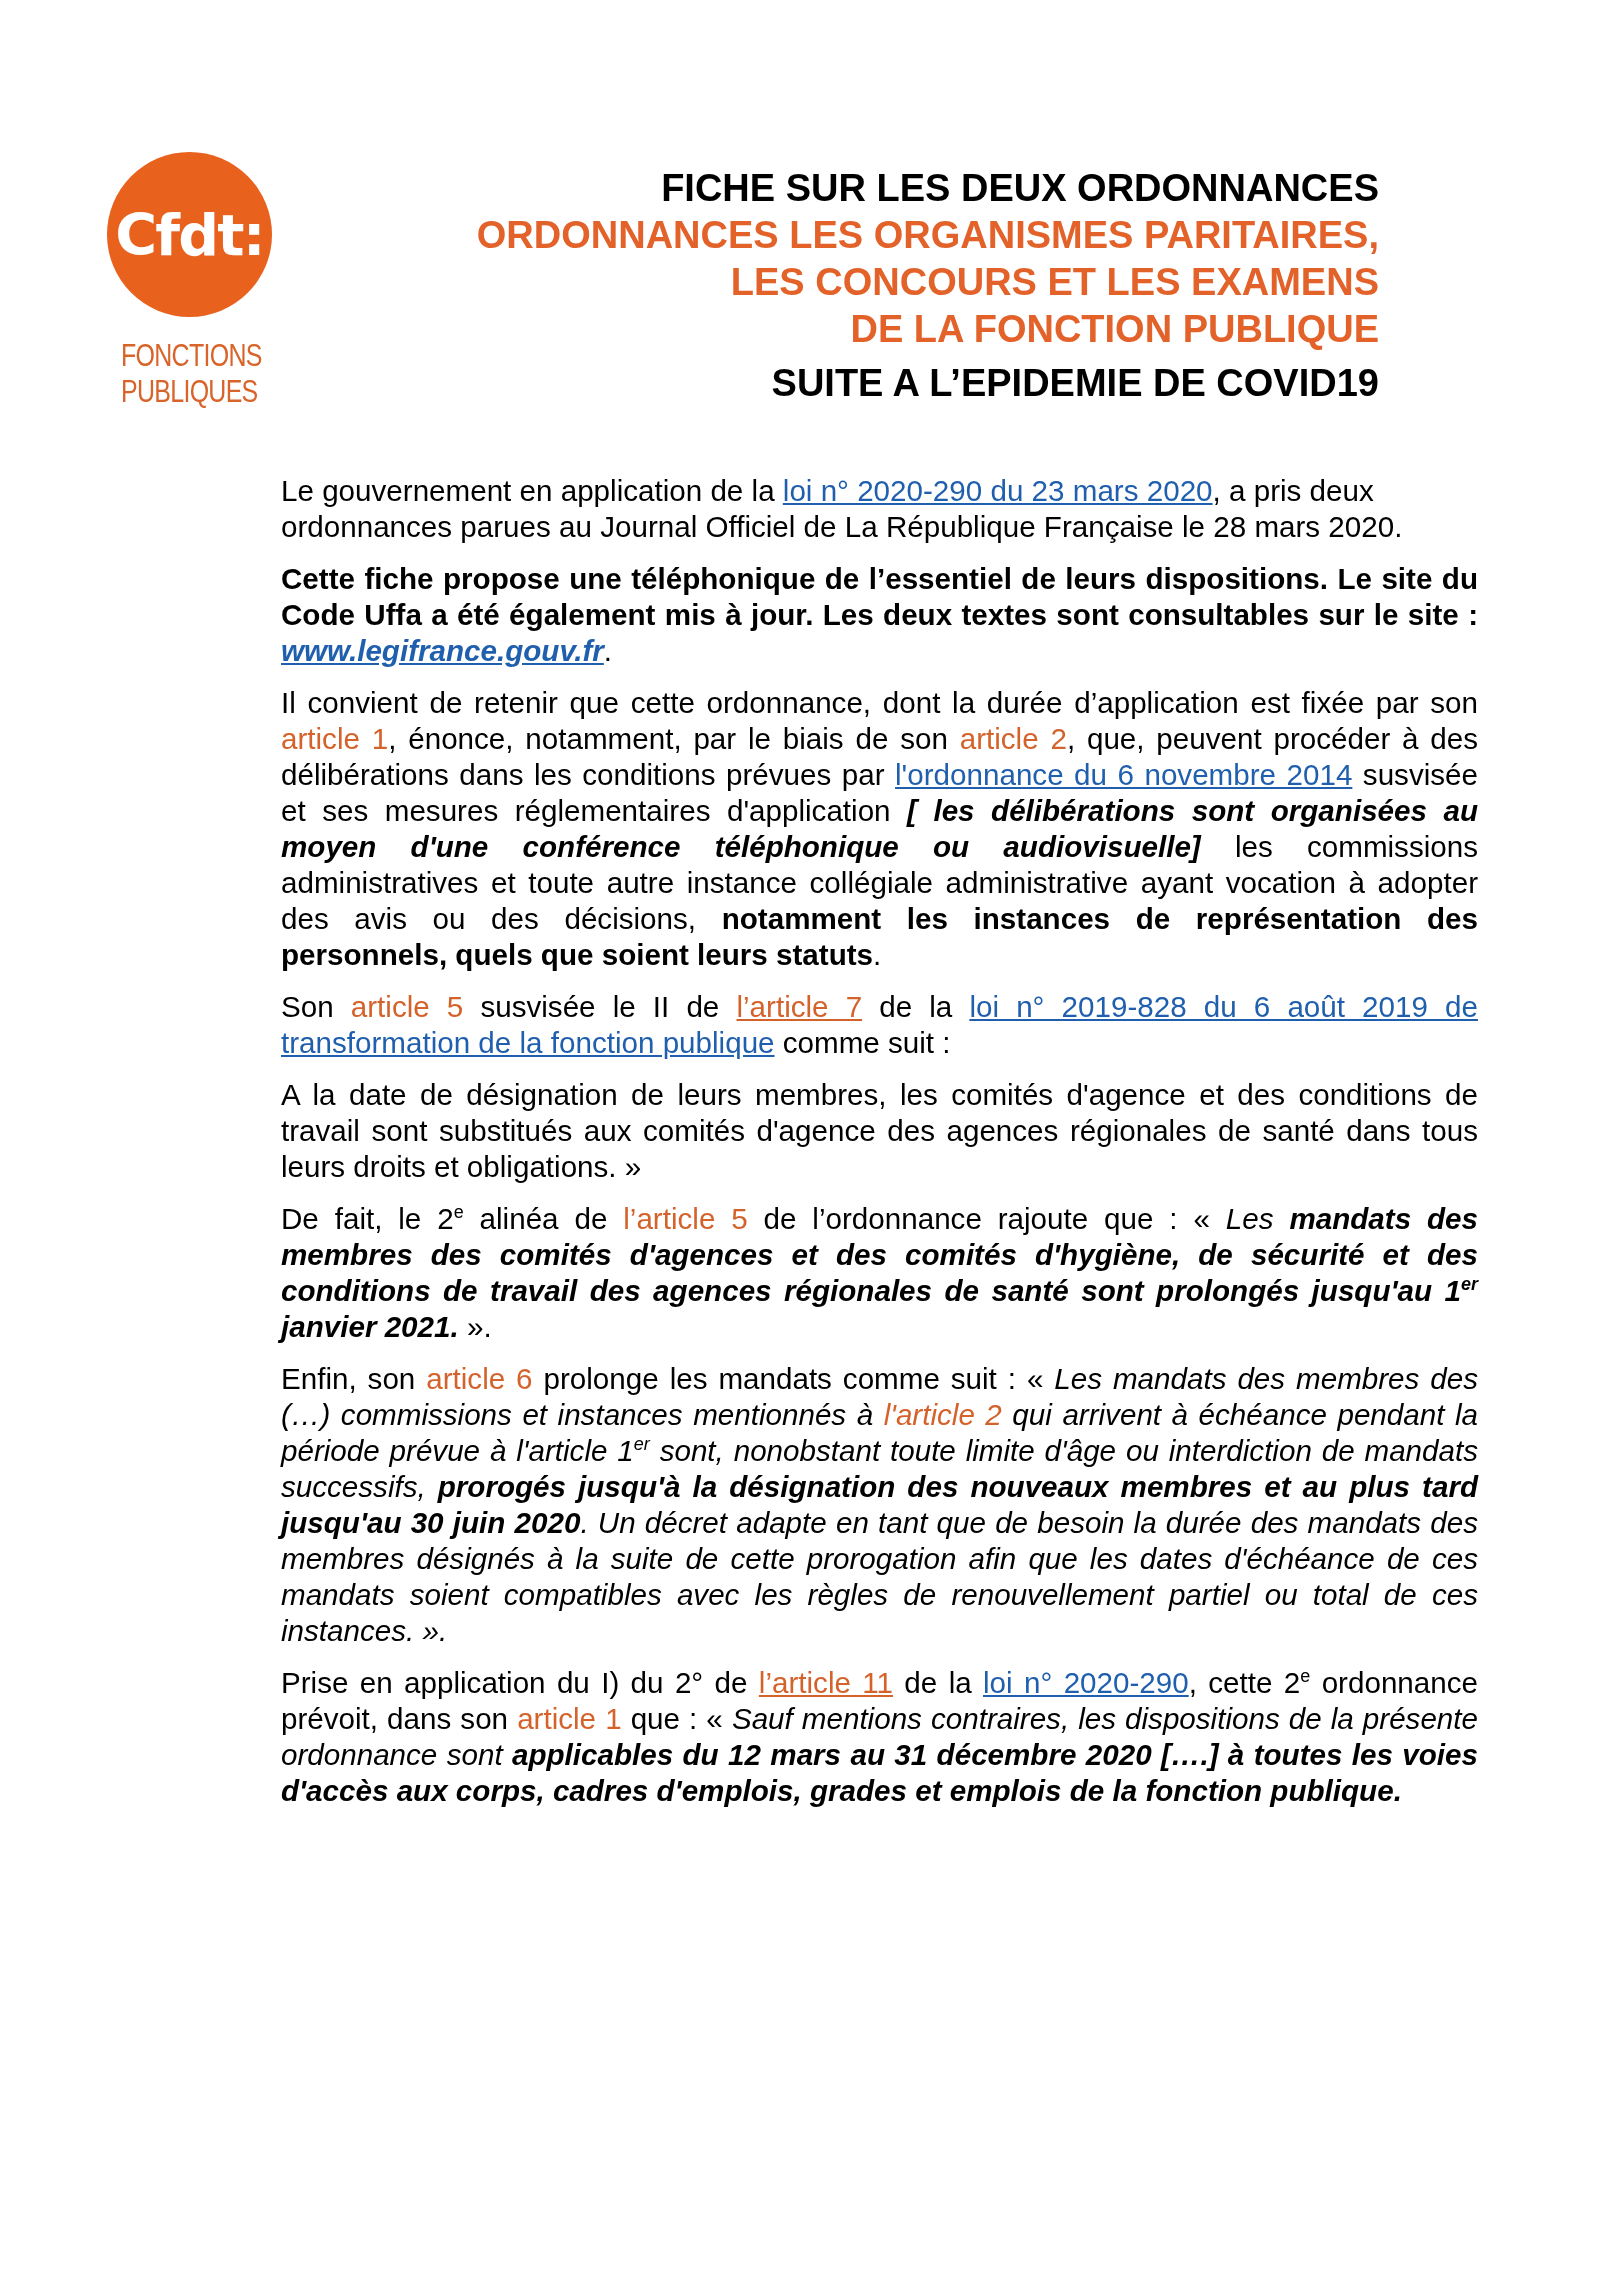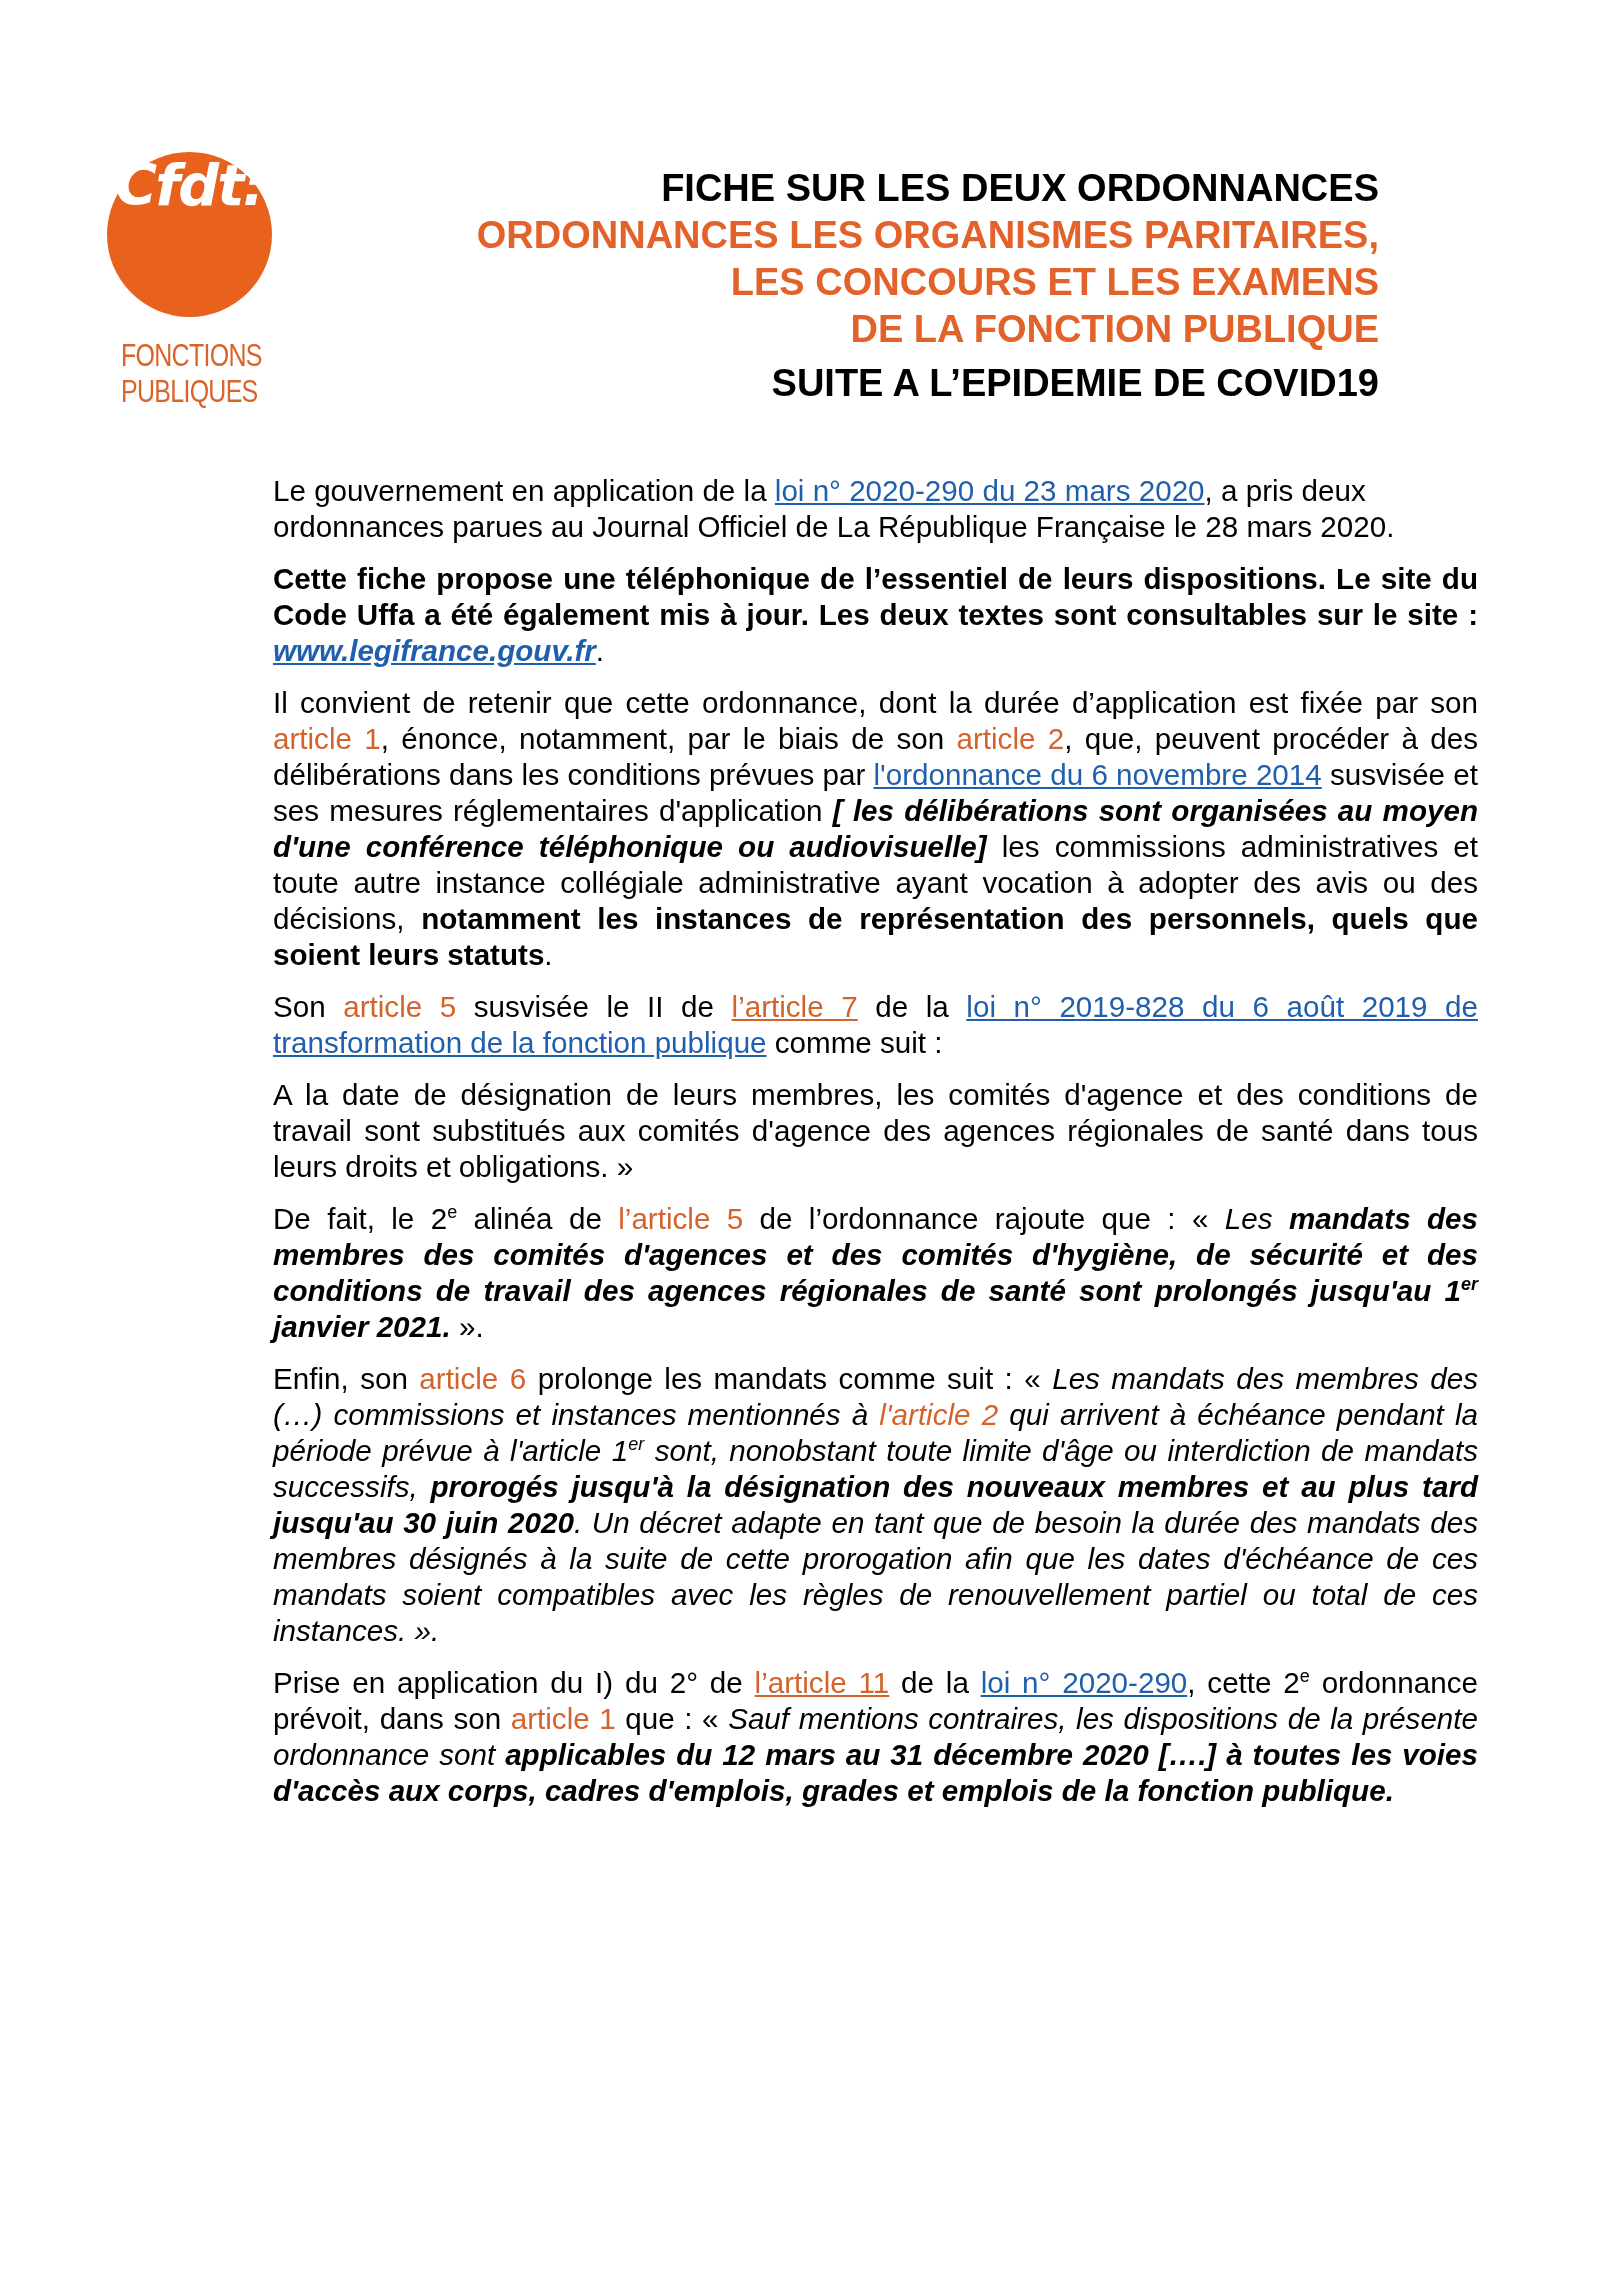--- a/index.html
+++ b/index.html
@@ -1,33 +1,33 @@
 <!DOCTYPE html>
 <html style="font-size:14.3px"><head>
 <meta charset="utf-8">
 <style>
   html, body { margin:0; padding:0; background:#fff; }
   body { width:1623px; height:2294px; position:relative; overflow:hidden;
          font-family:"Liberation Sans", sans-serif; color:#000; }
   .logo { position:absolute; left:107px; top:152px; width:179px; }
   .logo-circle { width:165px; height:165px; border-radius:50%; background:#E8621E;
-                 display:flex; align-items:flex-start; justify-content:center;font-style:italic; }
+                 display:flex; align-items:center; justify-content:center; }
   .logo-circle span { color:#fff; font-weight:bold; font-size:57px; letter-spacing:-1.8px;
                  font-family:"DejaVu Sans", sans-serif; }
   .logo-sub { color:#D8642A; font-family:"Liberation Sans", sans-serif; font-size:32px;
               line-height:36px; margin-top:19.7px; margin-left:14.3px; transform:scaleX(0.78);
               transform-origin:left; font-weight:normal; letter-spacing:-0.9px; }
   .title { position:absolute; left:394px; top:165px; width:985px; text-align:right;
            font-weight:bold; font-size:38px; line-height:47px; }
   .title .black { color:#000; }
   .title .orange { color:#E2622A; }
   .title .l5 { margin-top:7.2px; }
   .content { position:absolute; left:273px; top:473px; width:1205px; font-size:29.6px;
              line-height:36px; }
-  .content p { margin:0 0 16px 0; text-align:justify; }
+  .content p { margin:0 0 16px 8px; text-align:justify; }
   .content p.first-intro { text-align:left; }
   .blue-u { color:#1F5FAD; text-decoration:underline; }
   .orange-t { color:#D4622B; }
   .orange-u { color:#D4622B; text-decoration:underline; }
   .heading { font-weight:bold; margin:27px 0 12.5px 0 !important; }
   .heading .blue-u { text-decoration-thickness:2.7px; }
   .b { font-weight:bold; }
   .i { font-style:italic; }
   .bi { font-weight:bold; font-style:italic; }
   sup { font-size:18px; line-height:0; }

